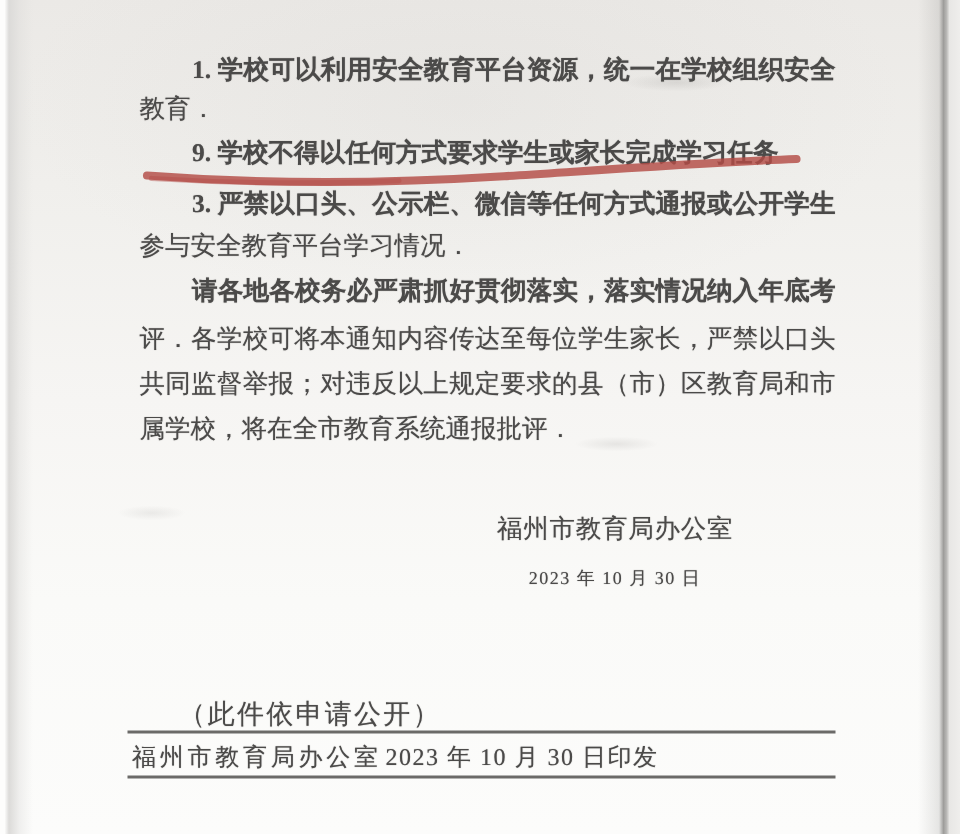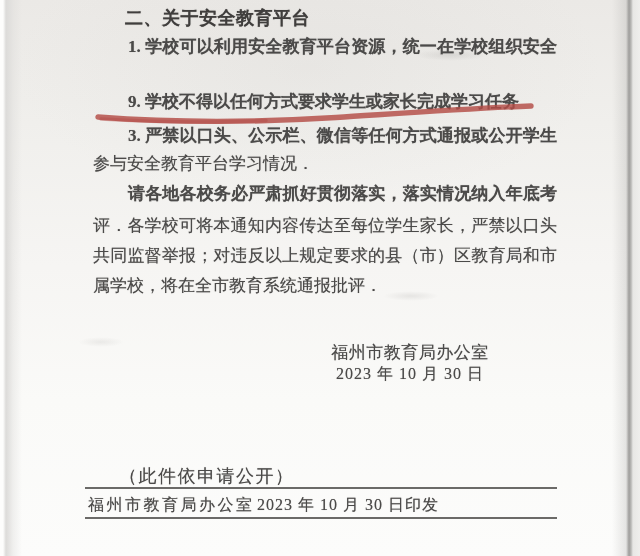--- a/index.html
+++ b/index.html
@@ -42,21 +42,21 @@
   }
   .ind{text-indent:35px;font-weight:bold;}
   .just{text-align:justify;text-align-last:justify;}
   .t1{top:36px}.t2{top:62px}.t3{top:91px}.t4{top:125px}.t5{top:153px}
   .t6{top:183px}.t7{top:215px}.t8{top:245px}.t9{top:275px}
 
   .marker{position:absolute;left:91px;top:98px;width:452px;height:28px;pointer-events:none;}
 
   .sig-block{position:absolute;left:250px;top:341px;width:320px;text-align:center;color:#4b4a49;}
   .sig-org{font-size:17px;letter-spacing:.5px;text-shadow:0 0 .7px rgba(70,68,66,.55);}
-  .sig-date{font-size:16px;letter-spacing:1px;text-shadow:0 0 .7px rgba(70,68,66,.55);}
+  .sig-date{margin-top:13px;font-size:12px;letter-spacing:1px;text-shadow:0 0 .7px rgba(70,68,66,.55);}
 
   .note{
     position:absolute;left:119px;top:464px;
     font-size:18px;color:#4b4a49;letter-spacing:1.5px;
     text-shadow:0 0 .7px rgba(70,68,66,.55);white-space:nowrap;
   }
   .rule{position:absolute;left:85px;width:472px;height:2px;background:#6b6a68;}
   .rule-top{top:487px;}
   .rule-bottom{top:517px;}
   .footer-issuer{
@@ -74,23 +74,23 @@
 <body>
 
 <div class="scan">
 
   <div class="edge-left"></div>
   <div class="edge-right"></div>
   <div class="smudge s1"></div>
   <div class="smudge s2"></div>
   <div class="smudge s3"></div>
 
-  <div class="heading">二、关于安全教育平台</div>
 
   <div class="ln t1 ind just">1. 学校可以利用安全教育平台资源，统一在学校组织安全</div>
+  <div class="ln t2">教育．</div>
   <div class="ln t3 ind">9. 学校不得以任何方式要求学生或家长完成学习任务</div>
   <div class="ln t4 ind just">3. 严禁以口头、公示栏、微信等任何方式通报或公开学生</div>
   <div class="ln t5">参与安全教育平台学习情况．</div>
   <div class="ln t6 ind just">请各地各校务必严肃抓好贯彻落实，落实情况纳入年底考</div>
   <div class="ln t7 just">评．各学校可将本通知内容传达至每位学生家长，严禁以口头</div>
   <div class="ln t8 just">共同监督举报；对违反以上规定要求的县（市）区教育局和市</div>
   <div class="ln t9">属学校，将在全市教育系统通报批评．</div>
 
   <svg class="marker" viewBox="0 0 452 28" xmlns="http://www.w3.org/2000/svg">
     <path d="M 7 19 C 80 24.5, 165 24.5, 245 19.5 C 315 15, 385 10, 440 8" fill="none" stroke="#b34c46" stroke-width="5.4" stroke-linecap="round" opacity="0.82"></path>

